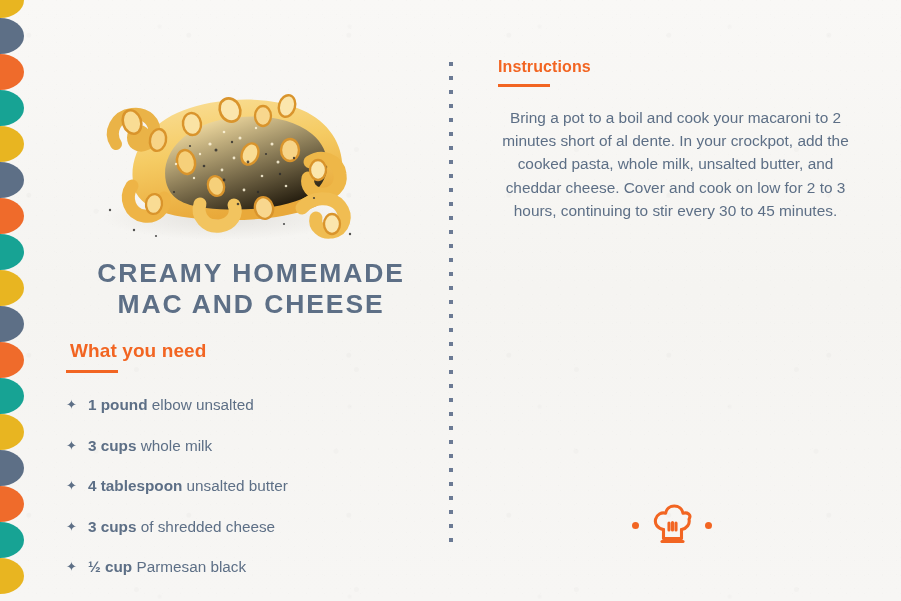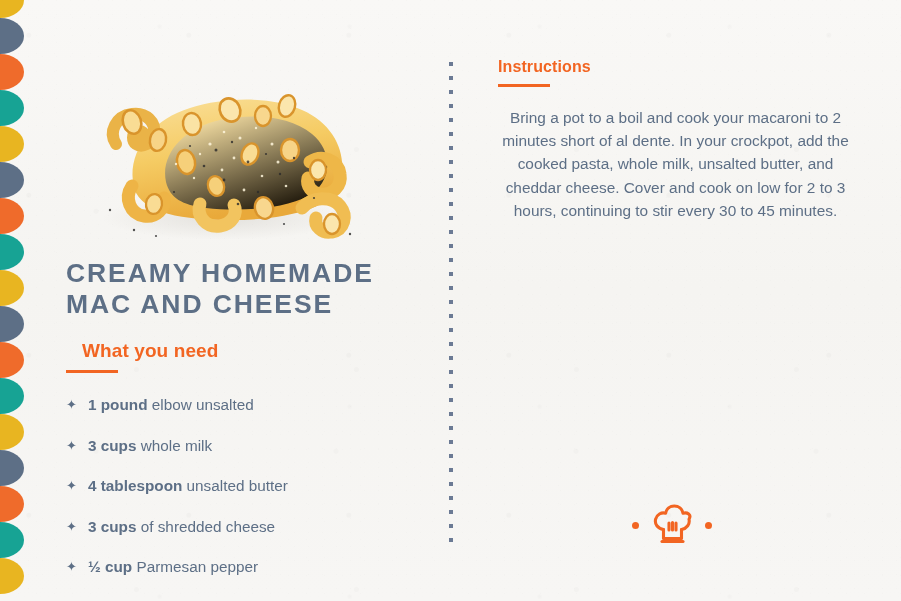--- a/index.html
+++ b/index.html
@@ -76,23 +76,24 @@
   }
   #recipe-title {
     margin: 0;
     font-size: 26.5px;
     line-height: 31px;
     font-weight: bold;
     letter-spacing: 1.9px;
     color: #5d6f86;
     text-transform: uppercase;
     font-family: "Liberation Sans", sans-serif;
+    text-align: center;
   }
   #what-you-need-heading {
-    margin: 20px 0 0 16px;
+    margin: 20px 0 0 4px;
     font-size: 19px;
     font-weight: bold;
     color: #f26522;
     letter-spacing: 0.1px;
   }
   .rule {
     width: 52px;
     height: 3px;
     background: #f26522;
     margin-top: 8px;
@@ -299,21 +300,21 @@
     </h1>
 
     <h2 id="what-you-need-heading">What you need</h2>
     <div class="rule"></div>
 
     <ul id="ingredient-list">
         <li><span class="bullet-icon">✦</span><span class="qty">1 pound</span><span class="ing-name"> elbow unsalted</span></li>
         <li><span class="bullet-icon">✦</span><span class="qty">3 cups</span><span class="ing-name"> whole milk</span></li>
         <li><span class="bullet-icon">✦</span><span class="qty">4 tablespoon</span><span class="ing-name"> unsalted butter</span></li>
         <li><span class="bullet-icon">✦</span><span class="qty">3 cups</span><span class="ing-name"> of shredded cheese</span></li>
-        <li><span class="bullet-icon">✦</span><span class="qty">½ cup</span><span class="ing-name"> Parmesan pepper</span></li>
+        <li><span class="bullet-icon">✦</span><span class="qty">½ cup</span><span class="ing-name"> Parmesan black</span></li>
       </ul>
   </div>
 
   <div id="right-col">
     <h2 id="instructions-heading">Instructions</h2>
     <div class="rule"></div>
 
     <p class="instr-para" id="instr-para-1">Bring a pot to a boil and cook your macaroni to 2 minutes short of al dente. In your crockpot, add the cooked pasta, whole milk, unsalted butter, and cheddar cheese. Cover and cook on low for 2 to 3 hours, continuing to stir every 30 to 45 minutes.</p>
   </div>
 

